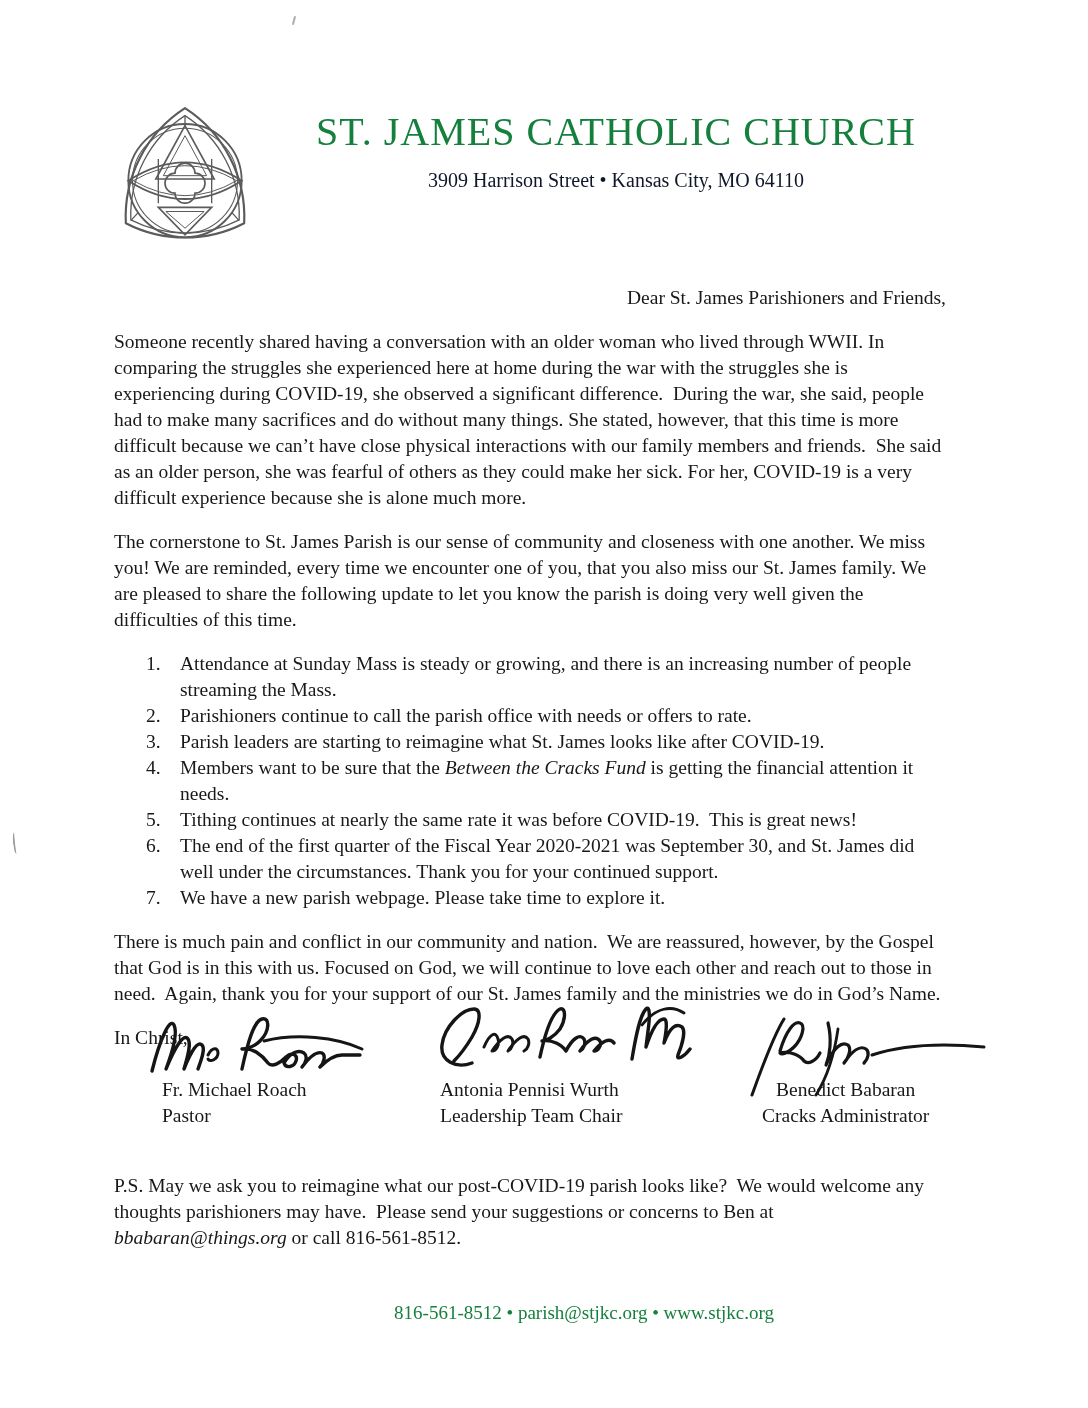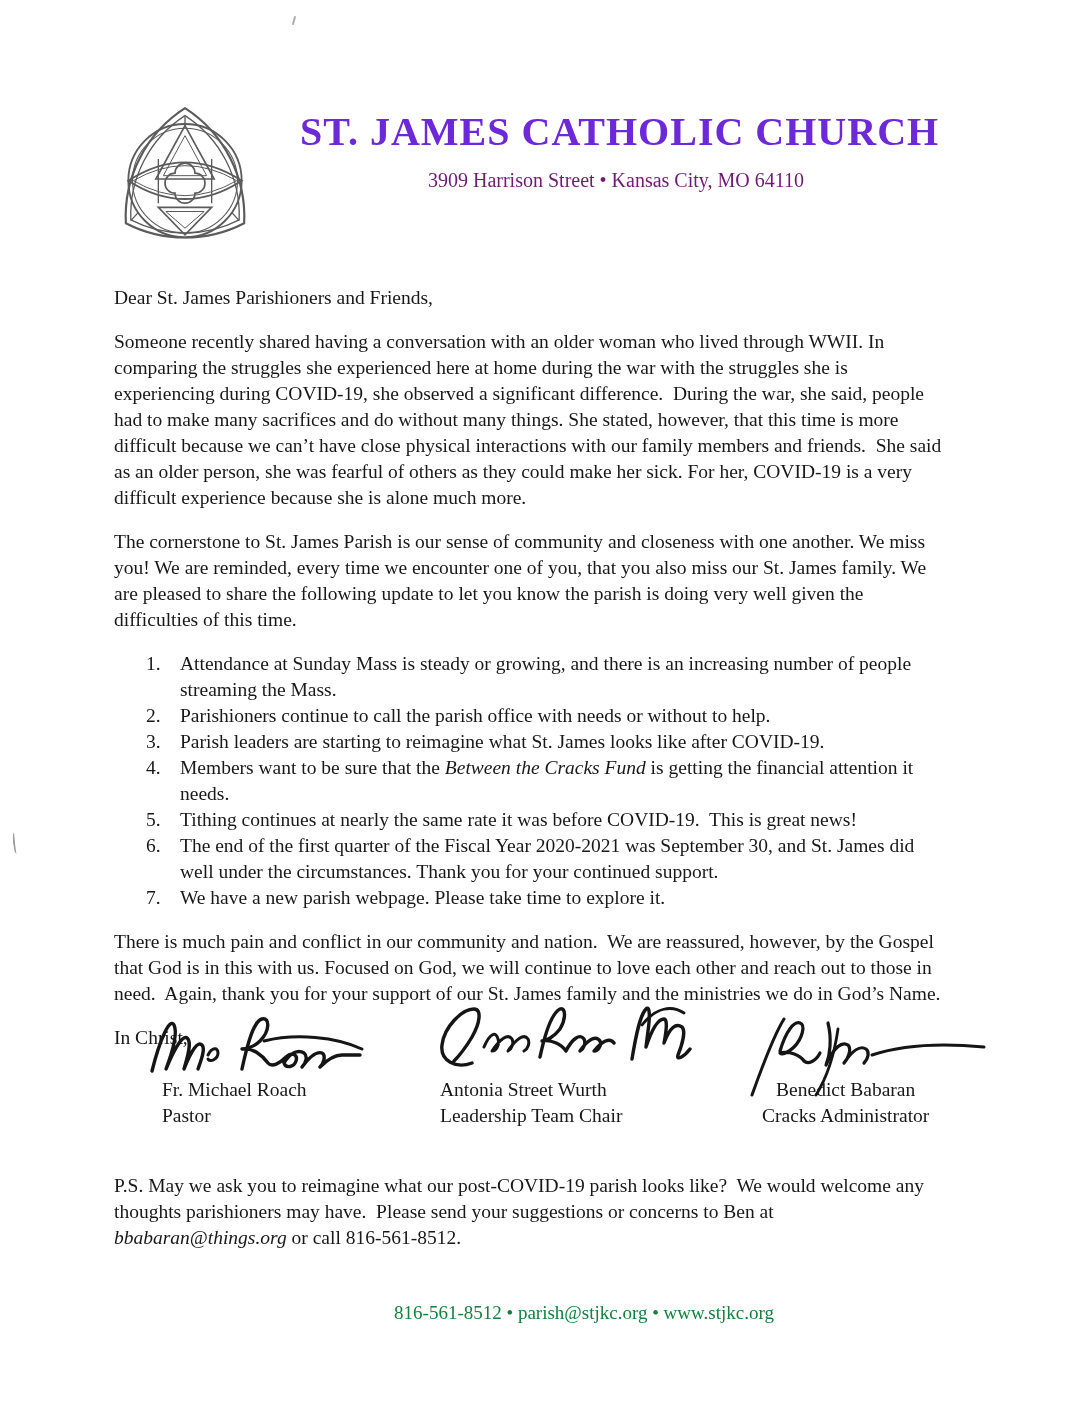--- a/index.html
+++ b/index.html
@@ -10,39 +10,39 @@
     overflow:hidden;
     font-family:"Liberation Serif","DejaVu Serif",serif;
     color:#1a1a1a;
   }
   
   .header{position:relative;height:285px;}
   .logo{position:absolute;left:110px;top:100px;}
   .header-text{position:absolute;left:300px;top:108px;width:632px;text-align:center;}
   .church-name{
     margin:0;
-    font-size:40px;font-weight:bold;
+    font-size:40px;font-weight:normal;
     letter-spacing:1px;
-    color:#6d28d9;
+    color:#15803d;
     white-space:nowrap;
   }
   .church-address{
     margin-top:14px;
     font-size:20px;
-    color:#701a75;
+    color:#0f172a;
   }
   
   .letter{
     margin:0 142px 0 114px; 
     font-size:19.5px;
     line-height:26px;
     color:#181818;
   }
   .para{margin:8px 0 18px 0;white-space:pre-wrap;}
-  .salutation{margin:0 0 18px 0;white-space:pre-wrap;}
+  .salutation{margin:0 0 18px 0;white-space:pre-wrap;text-align:right;}
   .em{font-style:italic;}
   
   .num-list{margin:0 0 18px 32px;}
   .num-item{display:flex;}
   .num-label{flex:0 0 34px;}
   .num-text{flex:1;white-space:pre-wrap;}
   
   .sig-area{position:relative;height:140px;margin-top:8px;}
   .closing{position:absolute;left:0;top:0;white-space:pre-wrap;}
   .sig-col{position:absolute;top:52px;}
@@ -116,21 +116,21 @@
 
     <p class="para">The cornerstone to St. James Parish is our sense of community and closeness with one another. We miss you! We are reminded, every time we encounter one of you, that you also miss our St. James family. We are pleased to share the following update to let you know the parish is doing very well given the difficulties of this time.</p>
 
     <div class="num-list">
       <div class="num-item">
         <span class="num-label">1.</span>
         <span class="num-text"><span>Attendance at Sunday Mass is steady or growing, and there is an increasing number of people streaming the Mass.</span><span class="em"></span><span></span></span>
       </div>
       <div class="num-item">
         <span class="num-label">2.</span>
-        <span class="num-text"><span>Parishioners continue to call the parish office with needs or without to help.</span><span class="em"></span><span></span></span>
+        <span class="num-text"><span>Parishioners continue to call the parish office with needs or offers to rate.</span><span class="em"></span><span></span></span>
       </div>
       <div class="num-item">
         <span class="num-label">3.</span>
         <span class="num-text"><span>Parish leaders are starting to reimagine what St. James looks like after COVID-19.</span><span class="em"></span><span></span></span>
       </div>
       <div class="num-item">
         <span class="num-label">4.</span>
         <span class="num-text"><span>Members want to be sure that the </span><span class="em">Between the Cracks Fund</span><span> is getting the financial attention it needs.</span></span>
       </div>
       <div class="num-item">
@@ -173,21 +173,21 @@
         <path stroke-width="3.2" d="M86,16 C90,32 88,48 84,58 C92,40 100,34 106,38 C110,42 106,52 102,56 C110,44 118,38 124,42 C128,45 126,52 122,56"></path>
         <path stroke-width="3" d="M130,48 C160,38 200,36 242,40"></path>
         <path stroke-width="2.8" d="M96,22 C92,50 84,72 74,88"></path>
       </svg>
 
       <div class="sig-col" style="left:0;margin-left:48px;">
         <div class="sig-name">Fr. Michael Roach</div>
         <div class="sig-title">Pastor</div>
       </div>
       <div class="sig-col" style="left:326px;">
-        <div class="sig-name">Antonia Street Wurth</div>
+        <div class="sig-name">Antonia Pennisi Wurth</div>
         <div class="sig-title">Leadership Team Chair</div>
       </div>
       <div class="sig-col" style="left:648px;text-align:center;">
         <div class="sig-name">Benedict Babaran</div>
         <div class="sig-title">Cracks Administrator</div>
       </div>
     </div>
 
     <p class="para"><span>P.S. May we ask you to reimagine what our post-COVID-19 parish looks like?  We would welcome any thoughts parishioners may have.  Please send your suggestions or concerns to Ben at </span><span class="em">bbabaran@things.org</span><span> or call 816-561-8512.</span></p>
 

